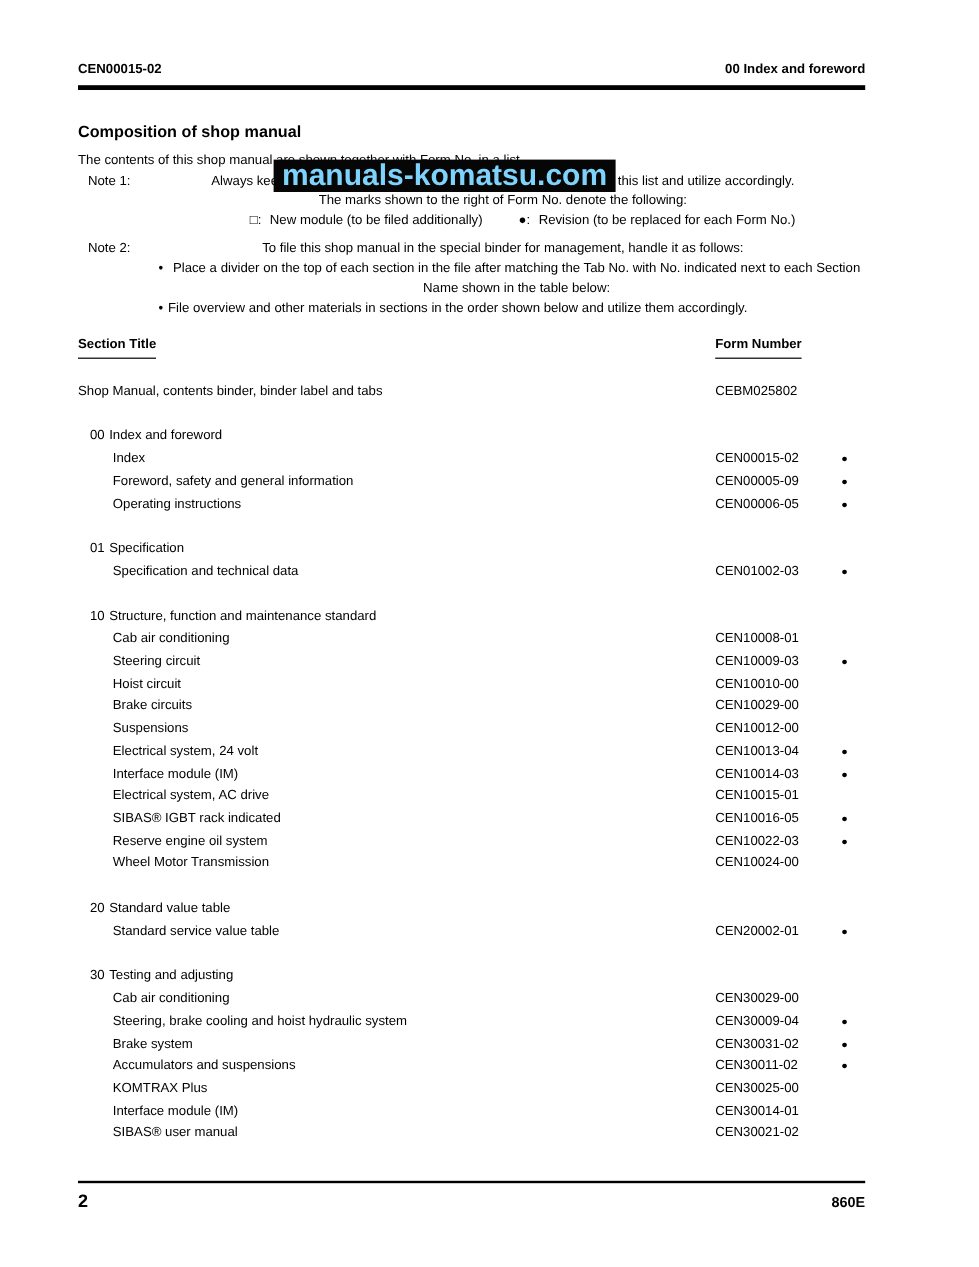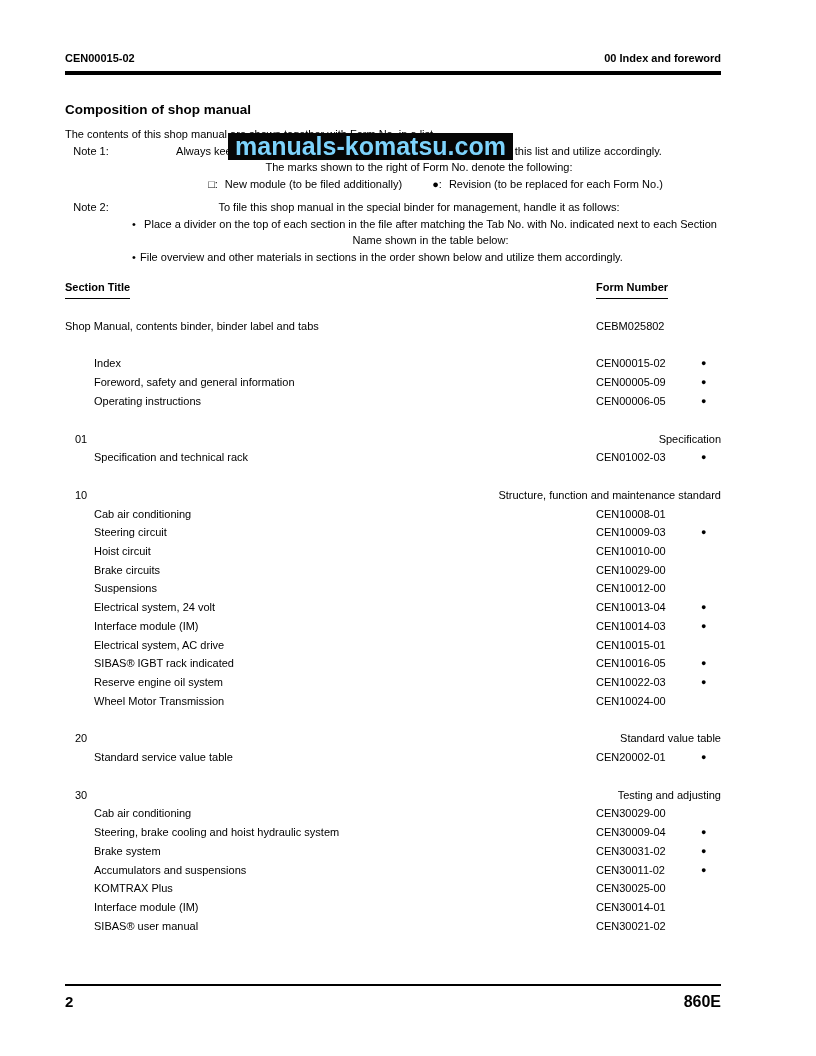--- a/index.html
+++ b/index.html
@@ -18,21 +18,21 @@
   .note-label{flex:0 0 52px;}
   .note-body{flex:1;}
   .marks-line{margin-left:33px;}
   .sym{margin-right:7px;}
   .sym-gap{margin-left:30px;}
   .bullet-row{display:flex;padding-left:11px;}
   .bullet{flex:0 0 12px;}
   .note2{margin-top:7px;}
   
   .table{margin-top:13px;font-size:11px;}
-  .t-row{display:flex;line-height:18.7px;justify-content:space-between;}
+  .t-row{display:flex;line-height:18.7px;}
   .t-head{margin-bottom:18px;font-weight:bold;}
   .t-head .hd{border-bottom:1.5px solid #000;padding-bottom:1px;align-self:flex-start;display:inline-block;}
   .t-title{flex:1;}
   .t-form{flex:0 0 105px;}
   .t-dot{flex:0 0 20px;font-size:9px;line-height:18.7px;}
   .item-row{padding-left:29px;}
   .group{margin-top:19px;}
   .group-head{padding-left:10px;}
   .g-no{flex:0 0 16px;}
   
@@ -41,21 +41,21 @@
     background:#060606;color:#7dd3fc;font-weight:bold;font-size:25px;
     line-height:27px;padding:0 7px;letter-spacing:0px;white-space:nowrap;
   }
   
   .footer{
     position:absolute;left:65px;right:95px;top:984px;
     border-top:2px solid #000;display:flex;justify-content:space-between;
     align-items:baseline;padding-top:7px;
   }
   .page-no{font-size:15px;font-weight:bold;}
-  .model-no{font-size:16px;font-weight:bold;}
+  .model-no{font-size:12px;font-weight:bold;}
 </style>
 </head>
 <body>
 
 <div class="page">
 
   <div class="hdr">
     <span>CEN00015-02</span>
     <span>00 Index and foreword</span>
   </div>
@@ -102,20 +102,24 @@
     </div>
 
     <div class="t-row">
       <span class="t-title">Shop Manual, contents binder, binder label and tabs</span>
       <span class="t-form">CEBM025802</span>
       <span class="t-dot"></span>
     </div>
 
     <div>
         <div class="group">
+          <div class="t-row group-head">
+            <span class="g-no">00</span>
+            <span class="g-name">Index and foreword</span>
+          </div>
           <div class="t-row item-row">
             <span class="t-title">Index</span>
             <span class="t-form">CEN00015-02</span>
             <span class="t-dot">●</span>
           </div>
           <div class="t-row item-row">
             <span class="t-title">Foreword, safety and general information</span>
             <span class="t-form">CEN00005-09</span>
             <span class="t-dot">●</span>
           </div>
@@ -124,21 +128,21 @@
             <span class="t-form">CEN00006-05</span>
             <span class="t-dot">●</span>
           </div>
         </div>
         <div class="group">
           <div class="t-row group-head">
             <span class="g-no">01</span>
             <span class="g-name">Specification</span>
           </div>
           <div class="t-row item-row">
-            <span class="t-title">Specification and technical rack</span>
+            <span class="t-title">Specification and technical data</span>
             <span class="t-form">CEN01002-03</span>
             <span class="t-dot">●</span>
           </div>
         </div>
         <div class="group">
           <div class="t-row group-head">
             <span class="g-no">10</span>
             <span class="g-name">Structure, function and maintenance standard</span>
           </div>
           <div class="t-row item-row">

